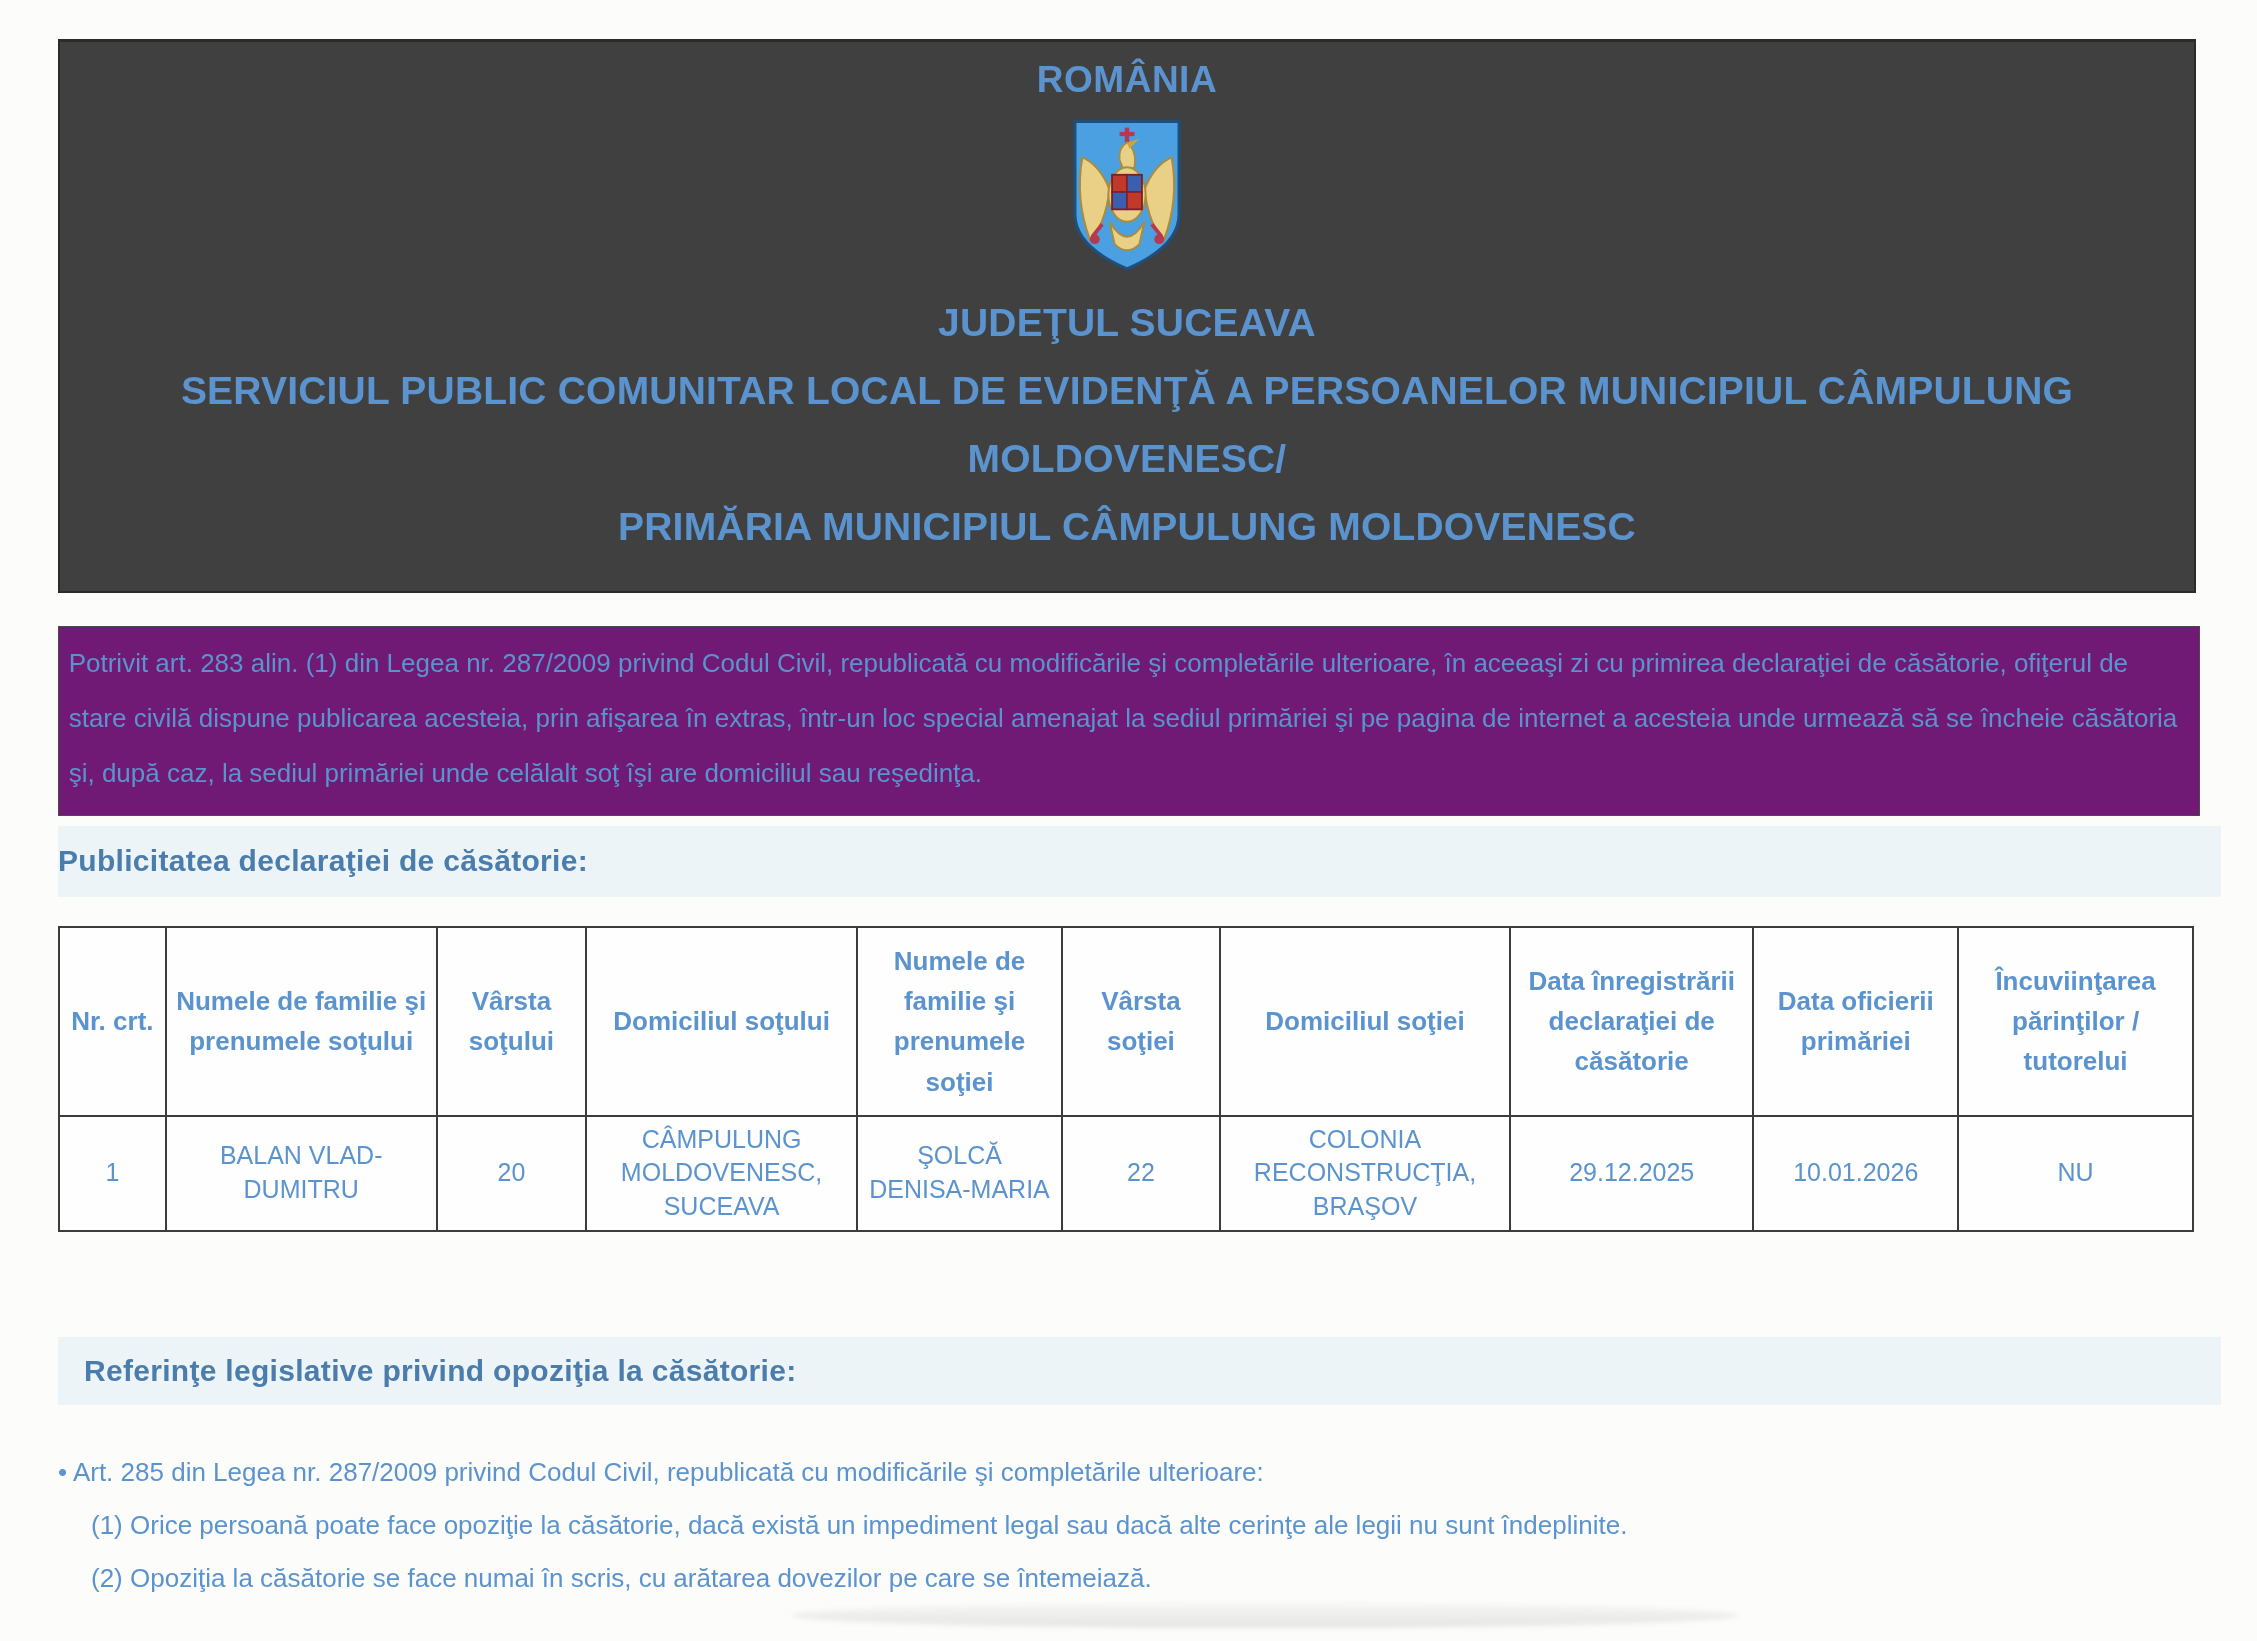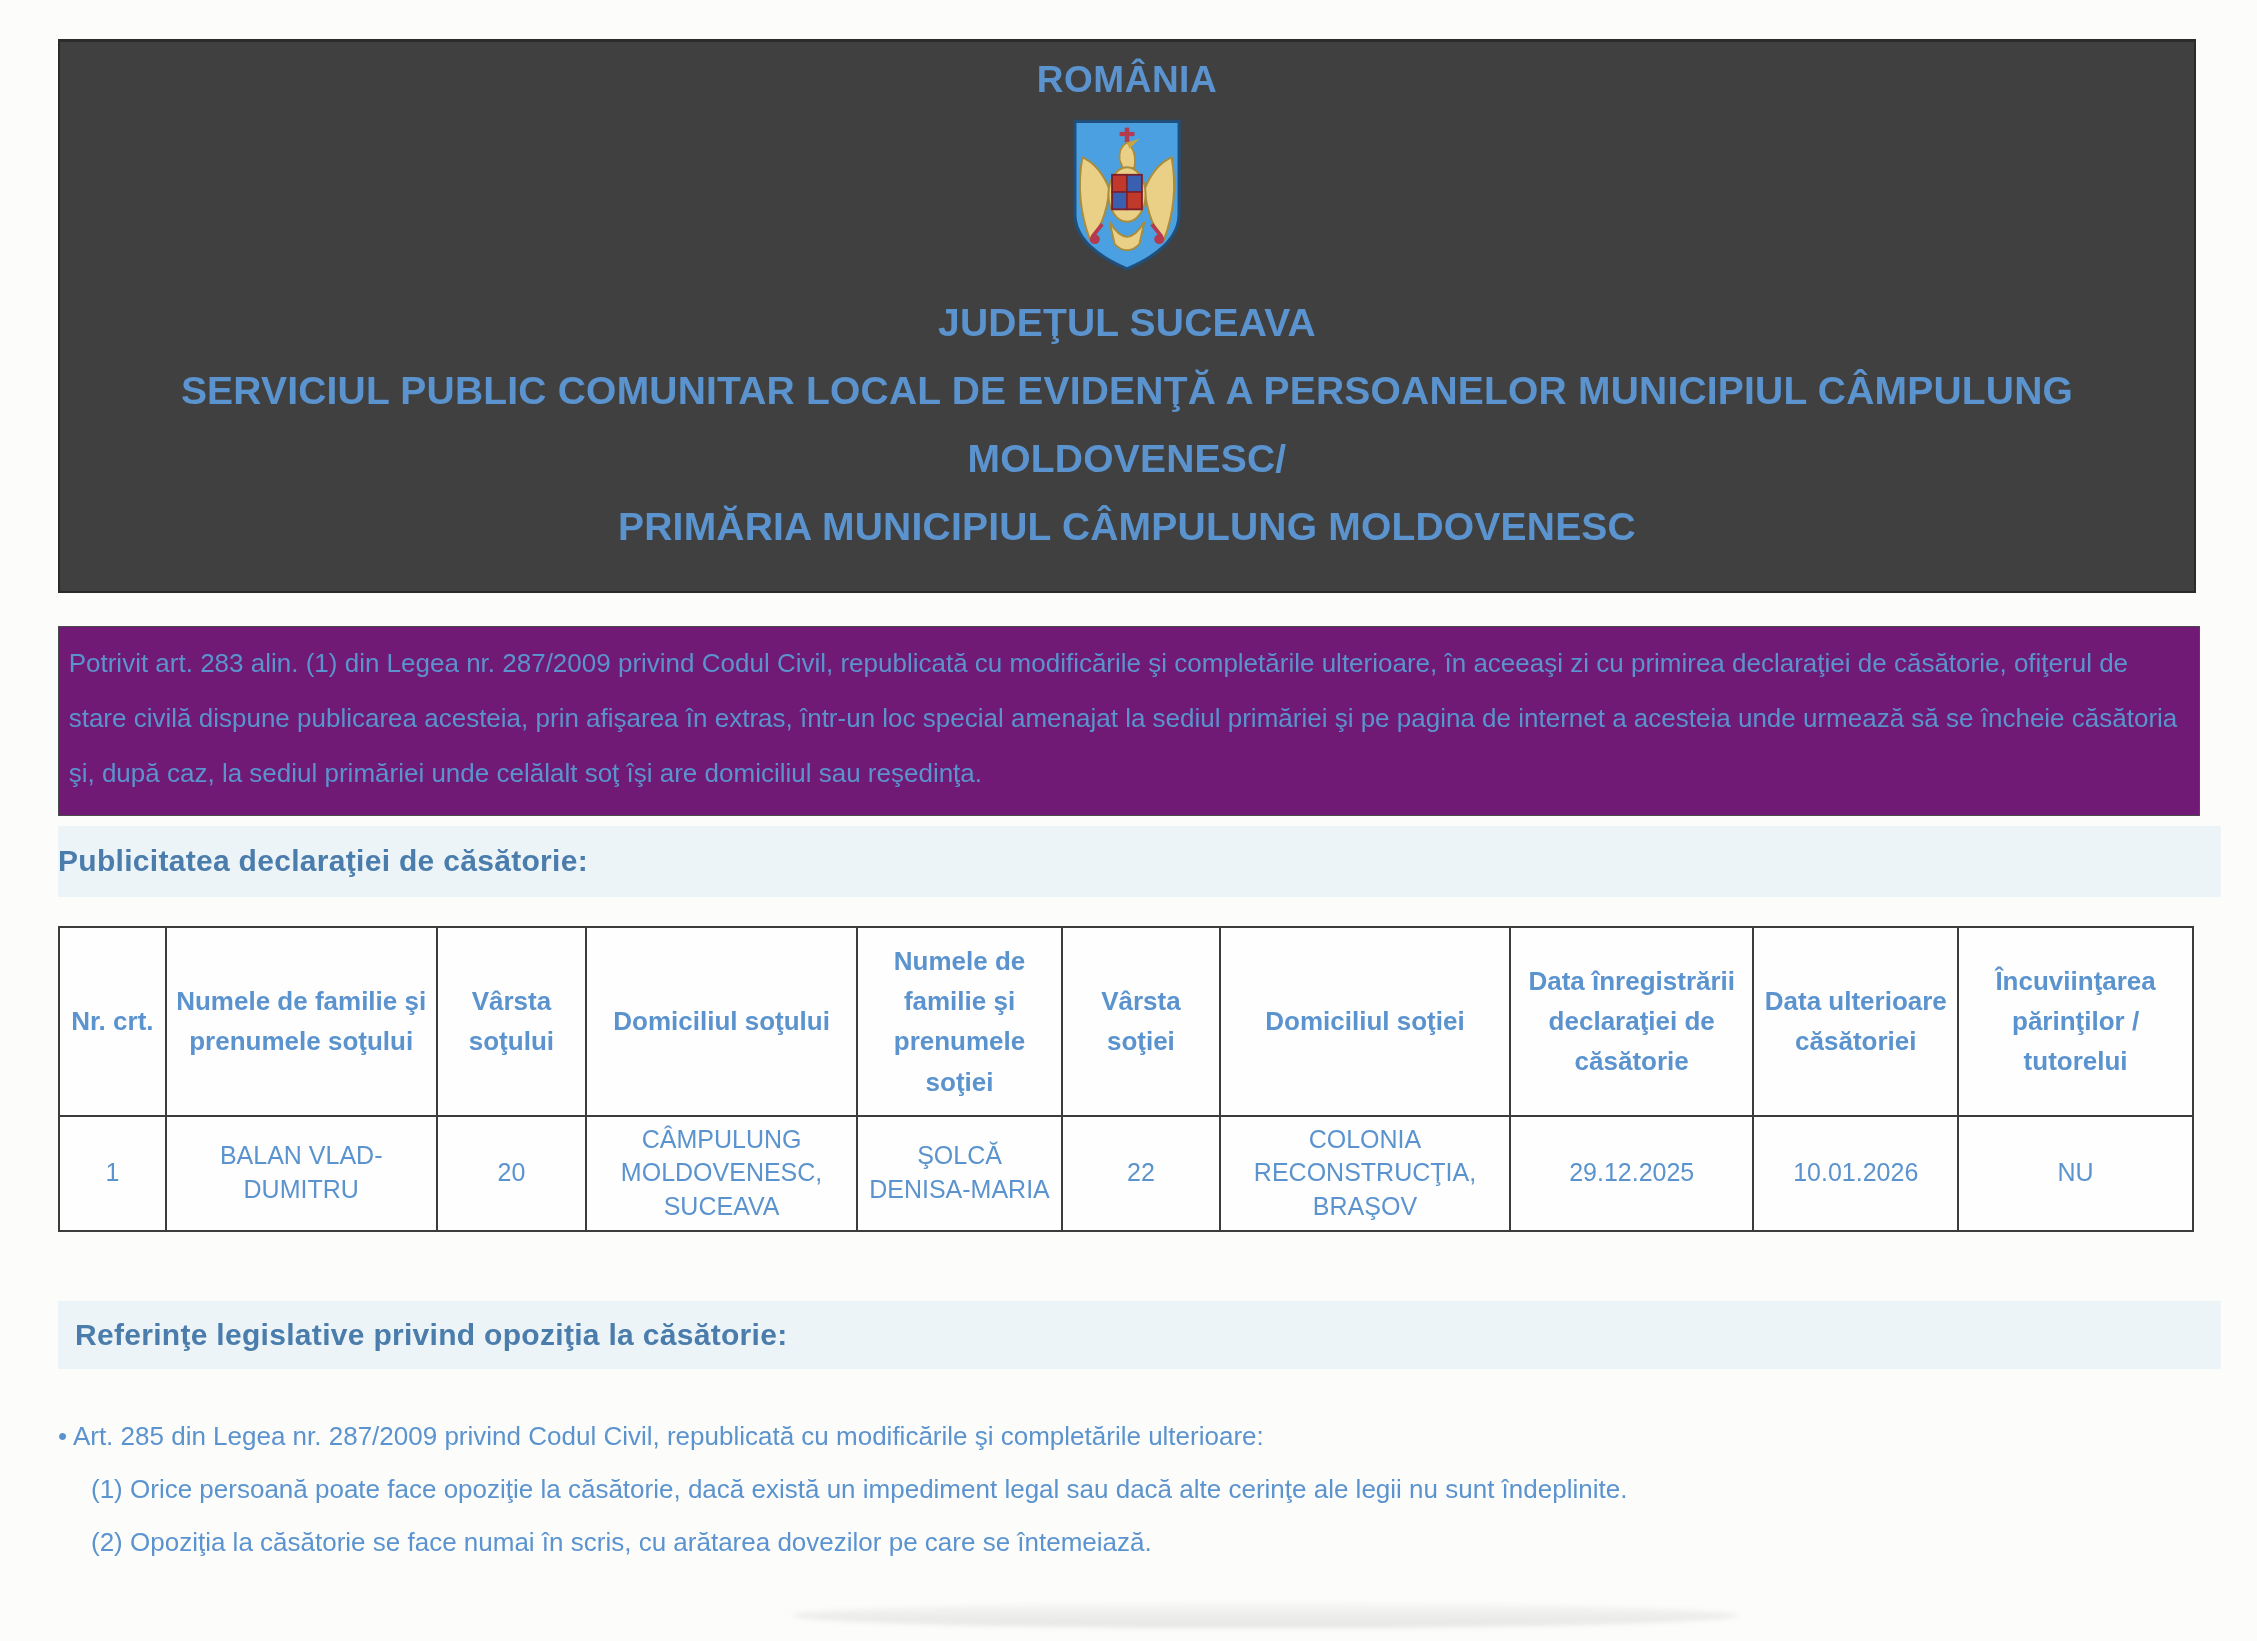--- a/index.html
+++ b/index.html
@@ -49,24 +49,24 @@
   }
   .band.pub {
     margin-top: 9.7px;
     height: 71px;
     display: flex; align-items: center; justify-content: flex-start;
   }
   .band-title {
     font-size: 30px; font-weight: bold; color: #4a7cac; letter-spacing: 0.3px;
   }
   .band.ref {
-    margin-top: 69px;
+    margin-top: 105px;
     height: 68px;
     display: flex; align-items: center; justify-content: flex-start;
-    padding-left: 17px;
+    padding-left: 26px;
   }
 
   
   table.marriage {
     margin-top: 29px;
     border-collapse: collapse;
     width: 2136px;
     table-layout: fixed;
     background: #fefefe;
   }
@@ -172,21 +172,21 @@
     <thead>
       <tr>
         <th>Nr. crt.</th>
         <th>Numele de familie şi prenumele soţului</th>
         <th>Vârsta soţului</th>
         <th>Domiciliul soţului</th>
         <th>Numele de familie şi prenumele soţiei</th>
         <th>Vârsta soţiei</th>
         <th>Domiciliul soţiei</th>
         <th>Data înregistrării declaraţiei de căsătorie</th>
-        <th>Data ulterioare căsătoriei</th>
+        <th>Data oficierii primăriei</th>
         <th>Încuviinţarea părinţilor / tutorelui</th>
       </tr>
     </thead>
     <tbody>
       <tr>
         <td>1</td>
         <td>BALAN VLAD-DUMITRU</td>
         <td>20</td>
         <td>CÂMPULUNG MOLDOVENESC, SUCEAVA</td>
         <td>ŞOLCĂ DENISA-MARIA</td>

